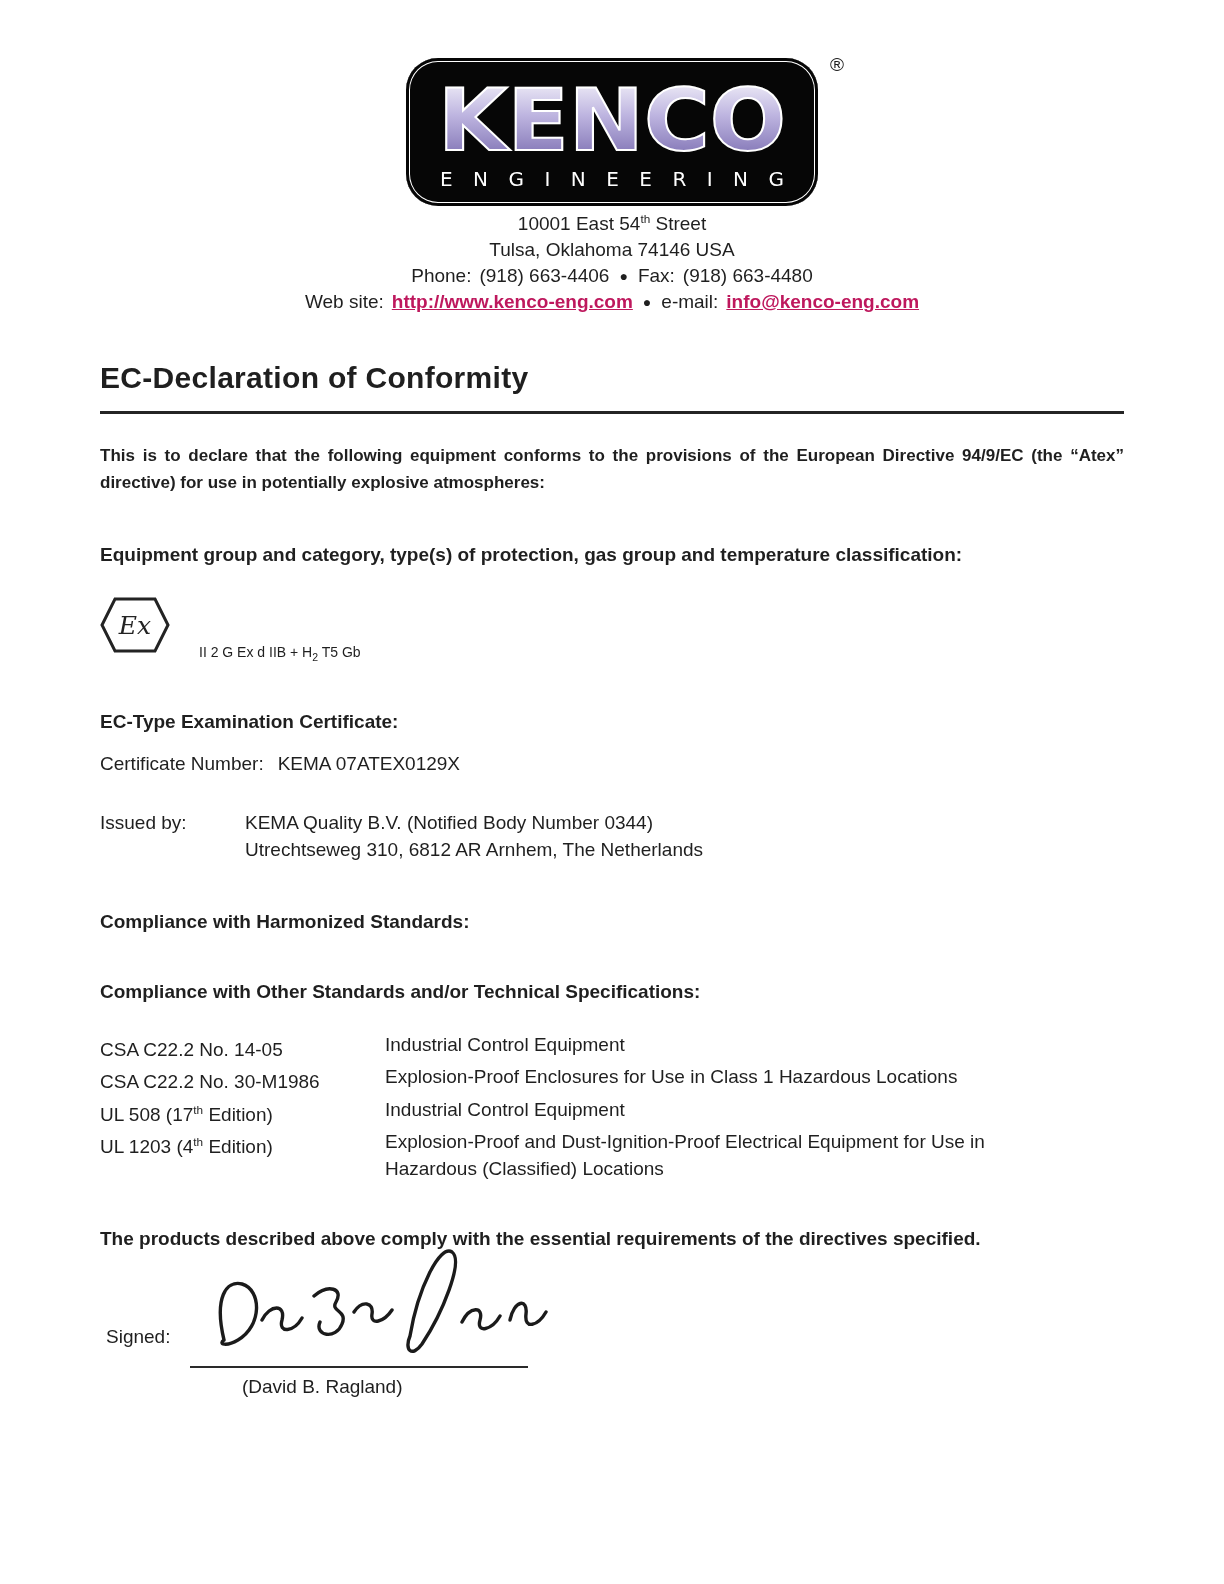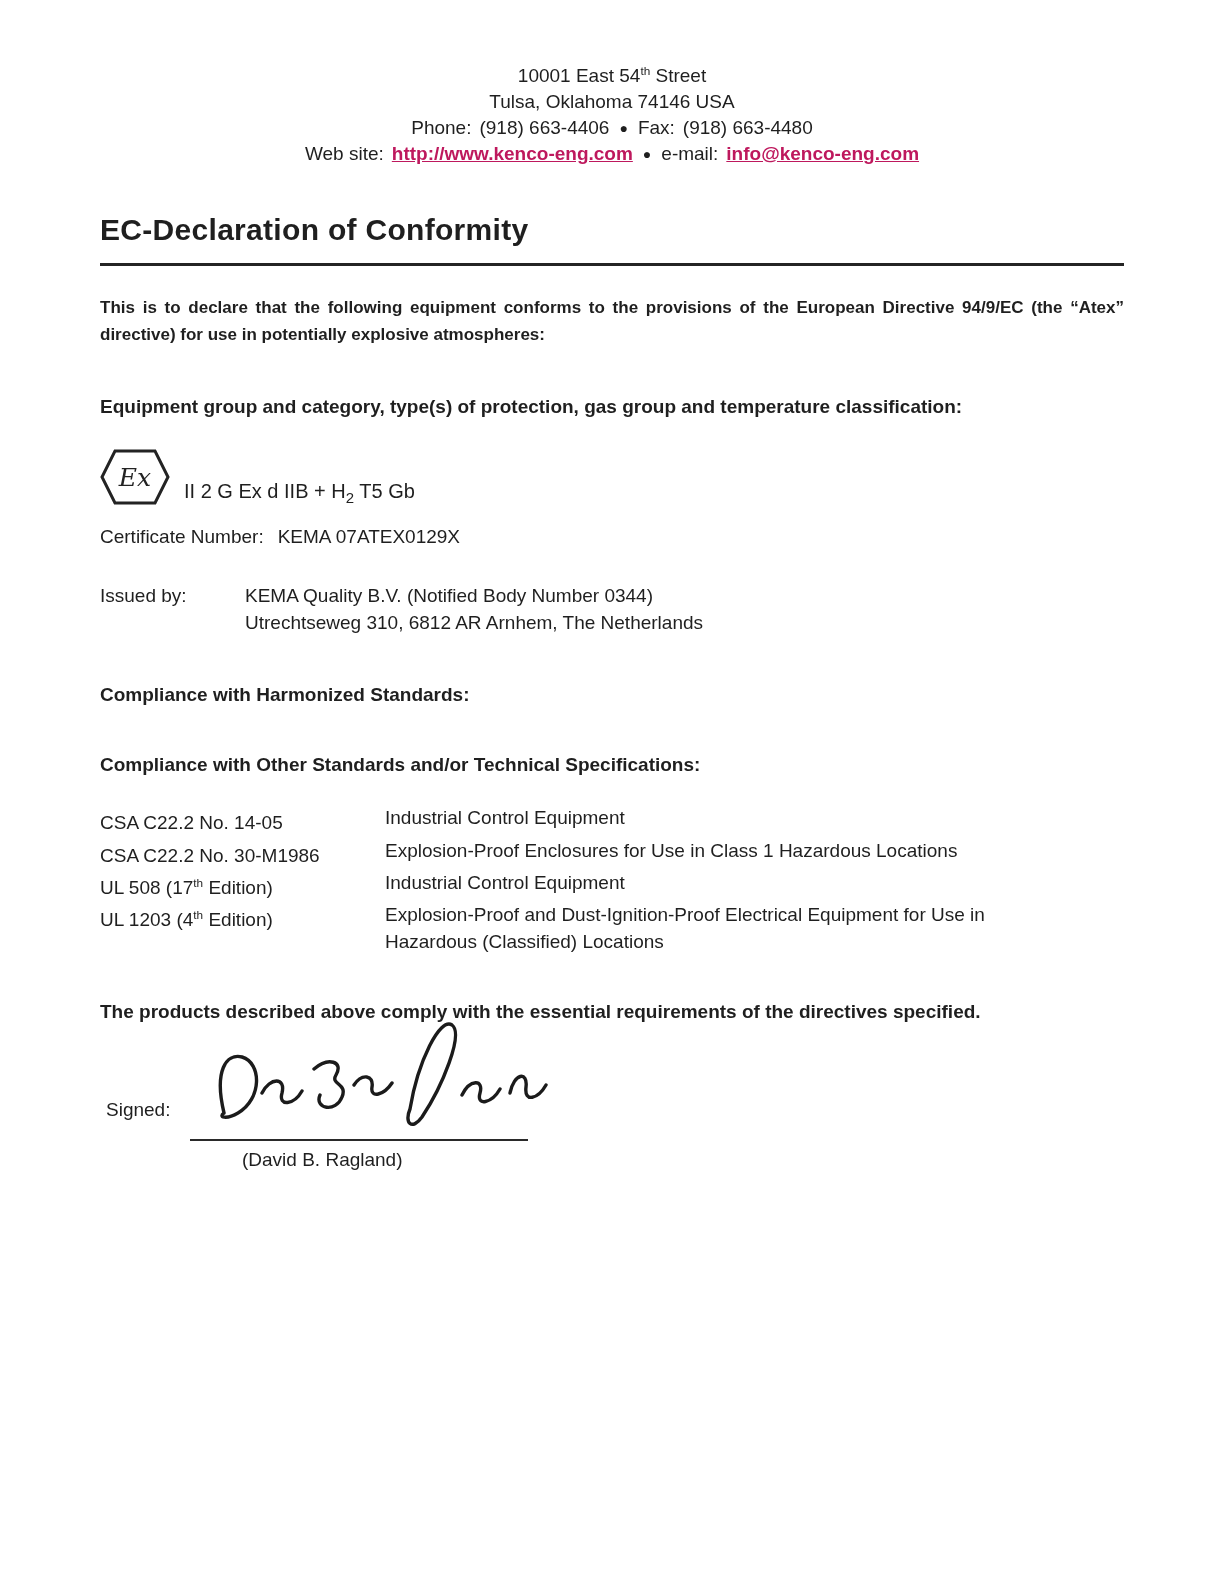--- a/index.html
+++ b/index.html
@@ -37,22 +37,22 @@
   .page-title { margin-top:46px; font-size:30px; font-weight:bold; letter-spacing:0.3px; }
   .title-divider { margin-top:16px; border-top:3px solid #242424; width:100%; }
 
   
   .para { font-size:17px; line-height:27px; }
   .intro { margin-top:28px; font-weight:bold; text-align:justify; }
   .models { margin-top:24px; text-align:justify; }
   .sec-heading { margin-top:48px; font-size:19px; font-weight:bold; }
 
   
-  .atex-row { margin-top:30px; display:flex; align-items:flex-end; gap:14px; }
-  .classification { font-size:20px; }
+  .atex-row { margin-top:30px; display:flex; align-items:flex-start; gap:29px; }
+  .classification { font-size:14px;margin-top:48px; }
 
   
   .cert-row { margin-top:20px; font-size:19px; }
   .cert-row .lbl { margin-right:14px; }
   .issued-row { margin-top:34px; display:flex; font-size:19px; line-height:27px; }
   .issued-label { width:145px; flex-shrink:0; }
 
   
   .std-table { margin-top:28px; font-size:19px; }
   .std-row { display:flex; line-height:27px; align-items:flex-start; }
@@ -66,20 +66,36 @@
   .signed-label { position:absolute; left:6px; top:72px; font-size:19px; }
   .sign-line { position:absolute; left:90px; top:112px; width:338px; border-bottom:2px solid #2a2a2a; }
   .signature-svg { position:absolute; left:96px; top:-26px; }
   .signer-name { position:absolute; left:142px; top:122px; font-size:19px; }
 </style>
 </head>
 <body>
 
 <div class="page">
 
+  <div class="logo-row">
+    <div class="logo-box">
+      <svg width="380" height="132" viewBox="0 0 380 132">
+        <defs>
+          <linearGradient id="kg" x1="0" y1="0" x2="0" y2="1">
+            <stop offset="0" stop-color="#ffffff"></stop>
+            <stop offset="0.45" stop-color="#beb5e0"></stop>
+            <stop offset="1" stop-color="#6f61a8"></stop>
+          </linearGradient>
+        </defs>
+        <text x="190" y="84" text-anchor="middle" font-family="'DejaVu Sans', sans-serif" font-weight="bold" font-size="86" fill="url(#kg)" stroke="#ffffff" stroke-width="2" textLength="348" lengthAdjust="spacingAndGlyphs">KENCO</text>
+        <text x="18" y="120" font-family="'DejaVu Sans', sans-serif" font-size="20" fill="#ffffff" textLength="344" lengthAdjust="spacing">ENGINEERING</text>
+      </svg>
+      <span class="reg">®</span>
+    </div>
+  </div>
 
   <div class="address-block">
     <div><span>10001 East 54</span><span class="sup">th</span><span> Street</span></div>
     <div>Tulsa, Oklahoma 74146 USA</div>
     <div>
       <span class="lbl">Phone:</span><span>(918) 663-4406</span><span class="bullet">●</span><span class="lbl">Fax:</span><span>(918) 663-4480</span>
     </div>
     <div>
       <span class="lbl">Web site:</span><span class="linkish">http://www.kenco-eng.com</span><span class="bullet">●</span><span class="lbl">e-mail:</span><span class="linkish">info@kenco-eng.com</span>
     </div>
@@ -92,20 +108,21 @@
 
   <div class="sec-heading">Equipment group and category, type(s) of protection, gas group and temperature classification:</div>
   <div class="atex-row">
     <svg width="70" height="58" viewBox="0 0 70 58">
       <polygon points="15,3 55,3 68,29 55,55 15,55 2,29" fill="none" stroke="#232323" stroke-width="3"></polygon>
       <text x="35" y="38" text-anchor="middle" font-family="'DejaVu Serif', serif" font-style="italic" font-size="25" fill="#232323">Ex</text>
     </svg>
     <div class="classification"><span>II 2 G Ex d IIB + H</span><span class="sub">2</span><span> T5 Gb</span></div>
   </div>
 
+  <div class="sec-heading">EC-Type Examination Certificate:</div>
   <div class="cert-row">
     <span class="lbl">Certificate Number:</span><span>KEMA 07ATEX0129X</span>
   </div>
   <div class="issued-row">
     <div class="issued-label">Issued by:</div>
     <div>
       <div>KEMA Quality B.V. (Notified Body Number 0344)</div>
       <div>Utrechtseweg 310, 6812 AR Arnhem, The Netherlands</div>
     </div>
   </div>

